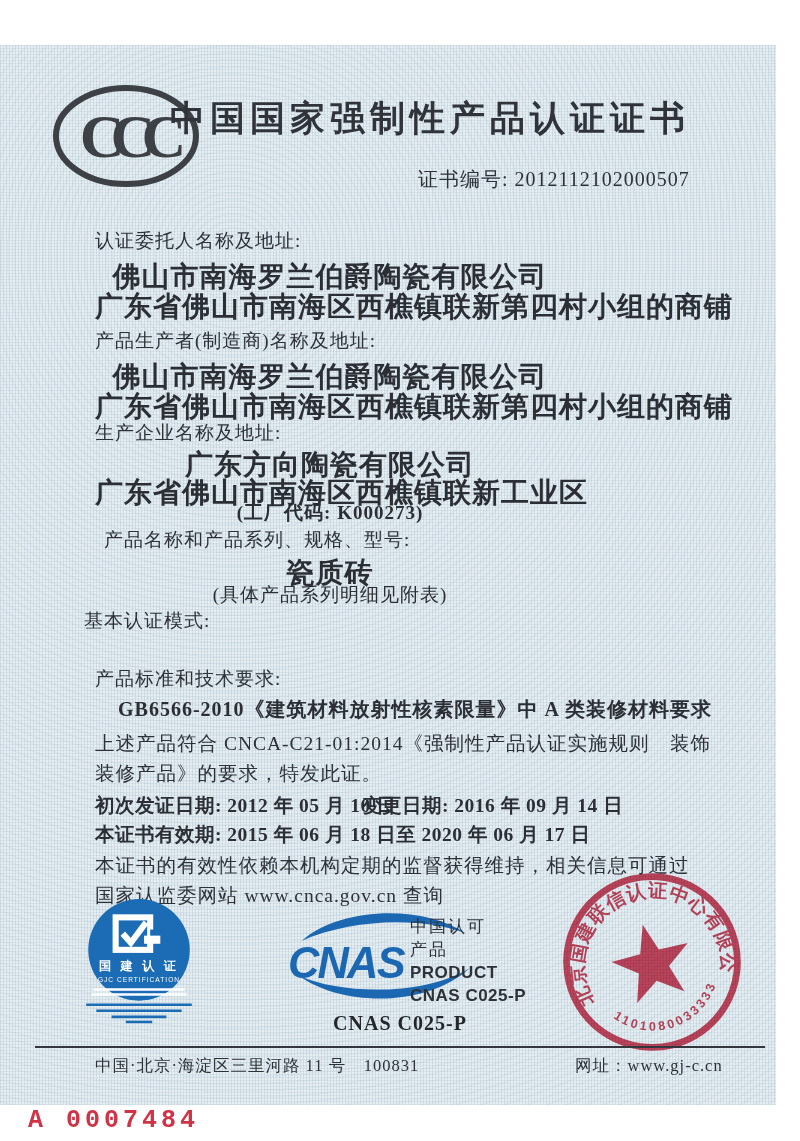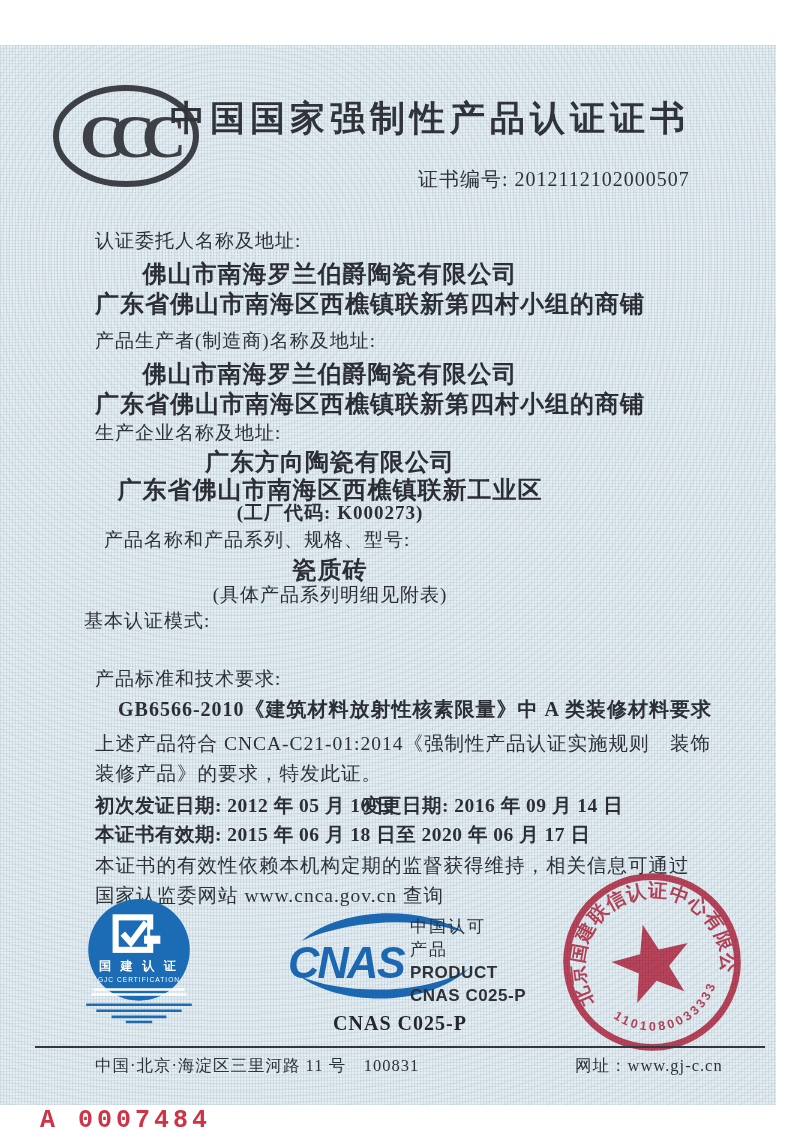--- a/index.html
+++ b/index.html
@@ -8,34 +8,34 @@
   #paper{
     position:absolute;left:0;top:45px;width:776px;height:1060px;
     background-color:#e7eef1;
     background-image:
       repeating-linear-gradient(90deg, rgba(130,165,190,.22) 0 1px, transparent 1px 3px),
       repeating-linear-gradient(0deg, rgba(130,165,190,.15) 0 1px, transparent 1px 3px),
       repeating-radial-gradient(circle at 30% 20%, rgba(150,180,205,.10) 0 2px, transparent 2px 7px);
   }
   .abs{position:absolute;}
   .lbl{font-size:19px;color:#2d3138;letter-spacing:1px;white-space:nowrap;}
-  .valcol{left:95px;width:470px;text-align:center;font-weight:bold;font-size:24px;color:#2b2f35;letter-spacing:1px;white-space:nowrap;}
+  .valcol{left:95px;width:470px;text-align:center;font-weight:bold;font-size:28px;color:#2b2f35;letter-spacing:1px;white-space:nowrap;}
   .ind{font-weight:bold;font-size:20px;color:#2b2f35;letter-spacing:1px;white-space:nowrap;}
   .datetxt{font-weight:600;font-size:19.5px;color:#2b2f35;letter-spacing:.5px;white-space:nowrap;}
   .note{font-size:19.5px;color:#2d3138;letter-spacing:1px;white-space:nowrap;}
   #title{left:170px;top:95px;width:530px;text-align:left;font-size:35px;font-weight:bold;color:#30343a;letter-spacing:5px;white-space:nowrap;}
   #certno{left:418px;top:166px;font-size:20px;color:#2d3138;letter-spacing:1px;white-space:nowrap;}
   #cnas-side{left:410px;top:915px;line-height:23px;}
   #cnas-side .cn{font-size:17px;color:#2e3238;letter-spacing:2px;}
   #cnas-side .en{font-family:"Liberation Sans",sans-serif;font-size:17px;font-weight:bold;color:#2e3238;letter-spacing:.5px;}
   #cnas-caption{left:300px;top:1012px;width:200px;text-align:center;font-size:20px;font-weight:bold;color:#23272c;letter-spacing:1px;}
   #rule{left:35px;top:1046px;width:730px;border-top:2px solid #33373d;height:0;}
   #footer-address{left:95px;top:1055px;font-size:16.5px;color:#2d3138;letter-spacing:1px;}
   #footer-web{left:575px;top:1055px;font-size:16.5px;color:#2d3138;letter-spacing:1px;}
-  #serial{left:40px;top:1106px;font-family:"Liberation Mono",monospace;font-size:25px;font-weight:bold;color:#cf3345;letter-spacing:4px;}
+  #serial{left:28px;top:1106px;font-family:"Liberation Mono",monospace;font-size:25px;font-weight:bold;color:#cf3345;letter-spacing:4px;}
   #seal{left:556px;top:866px;opacity:.93;mix-blend-mode:multiply;}
 </style>
 </head>
 <body>
 
 <div id="page">
   <div id="paper">
 
     <svg class="abs" style="left:50px;top:38px;" width="152" height="106" viewBox="0 0 152 106">
       <ellipse cx="76" cy="53" rx="70" ry="48" fill="none" stroke="#3d4045" stroke-width="6"></ellipse>

